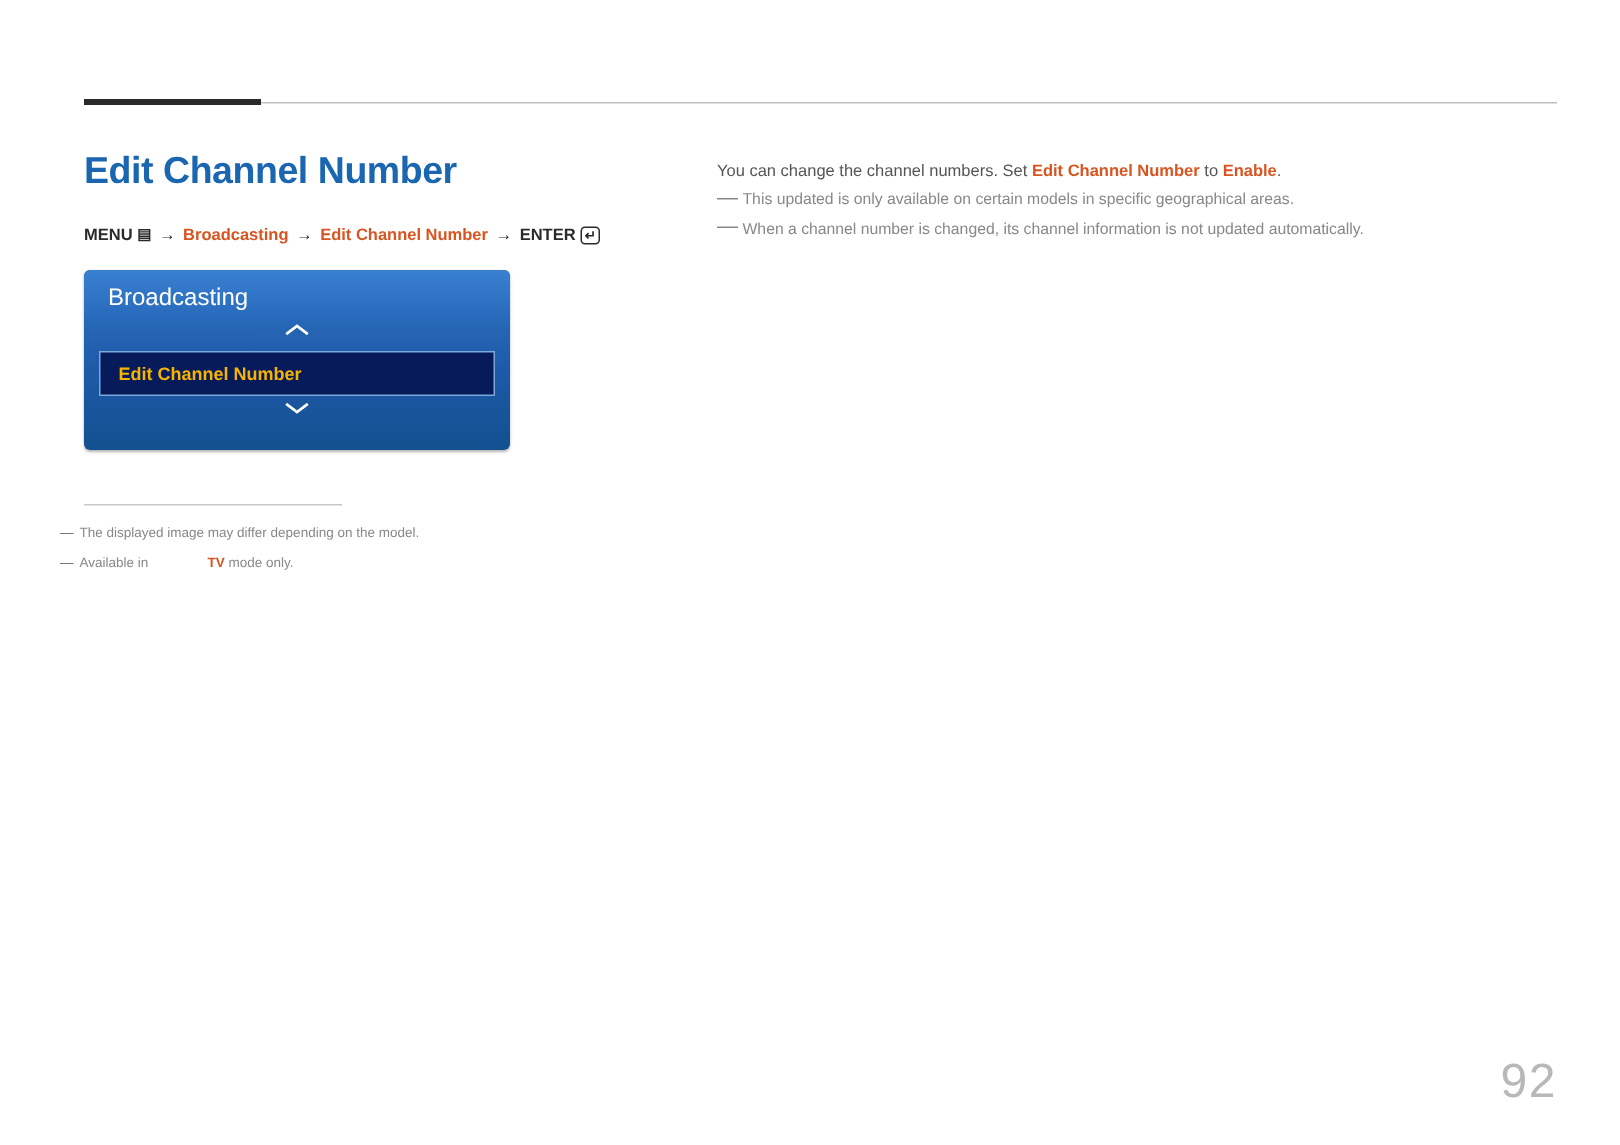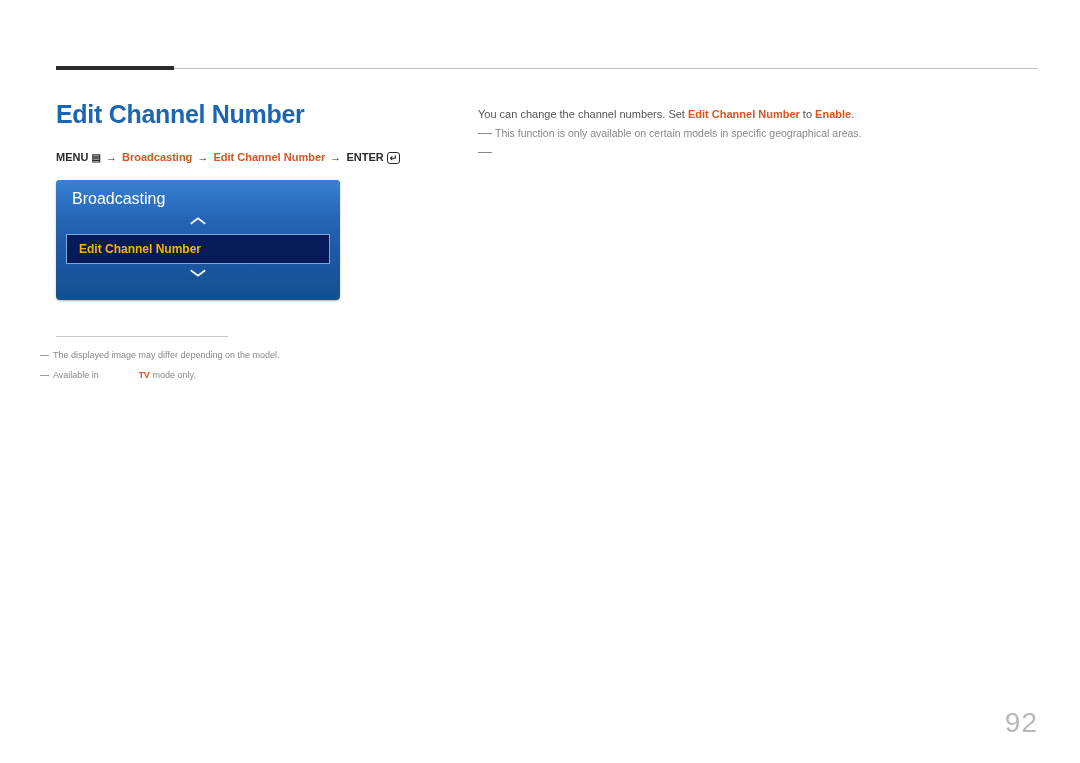--- a/index.html
+++ b/index.html
@@ -158,21 +158,21 @@
       transform: translateY(-1px);
     }
     .note-line {
       color: #888888;
       font-size: 10.5px;
     }
     .page-number {
       position: absolute;
       bottom: 24px;
       right: 42px;
-      font-size: 28px;
+      font-size: 32px;
       color: #b8b8b8;
       font-weight: 300;
       letter-spacing: 1px;
     }
   </style>
 </head>
 <body>
 
 <div class="page-rule"></div>
 <div class="page-rule-accent"></div>
@@ -212,20 +212,20 @@
 </div>
 <div class="footnote fn2">
   <span class="dash">―</span><span>Available in </span><span class="tv">TV</span><span> mode only.</span>
 </div>
 
 <div class="right-col">
   <div>
     <span>You can change the channel numbers. Set </span><span class="orange">Edit Channel Number</span><span> to </span><span class="orange">Enable</span><span>.</span>
   </div>
   <div class="note-line">
-    <span class="note-dash"></span><span>This function is only available on certain models in specific geographical areas.</span>
+    <span class="note-dash"></span><span>This updated is only available on certain models in specific geographical areas.</span>
   </div>
   <div class="note-line">
-    <span class="note-dash"></span>
+    <span class="note-dash"></span><span>When a channel number is changed, its channel information is not updated automatically.</span>
   </div>
 </div>
 
 <div class="page-number">92</div>
 
 </body></html>

